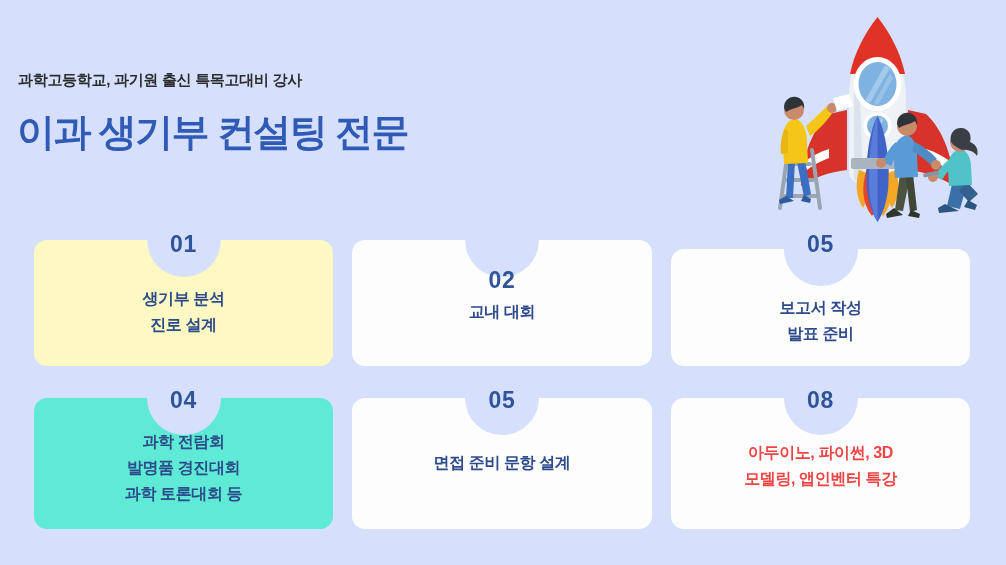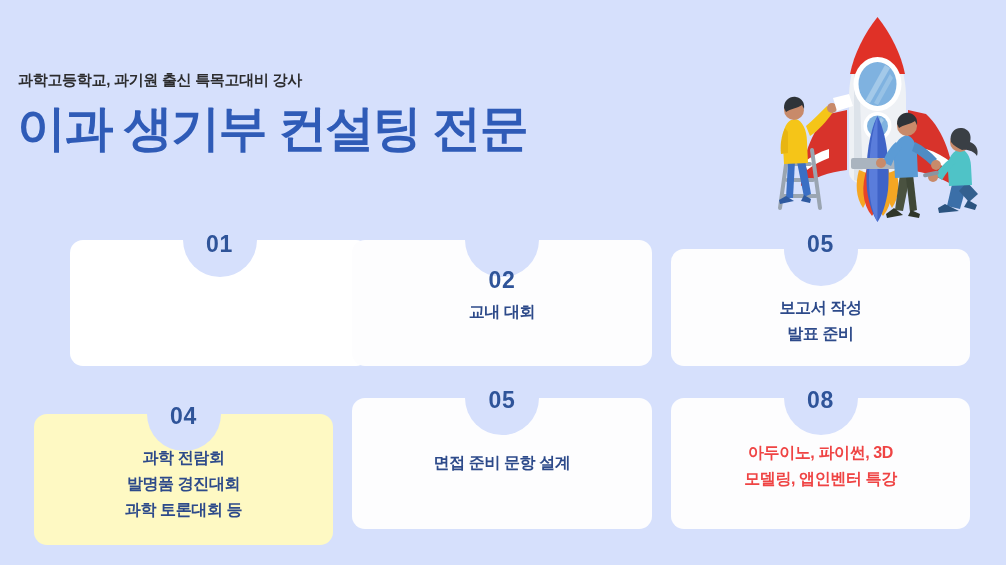--- a/index.html
+++ b/index.html
@@ -11,22 +11,22 @@
   }
   #stage{position:absolute;left:0;top:0;width:1006px;height:559px;}
 
   
   .subtitle{
     position:absolute;left:18px;top:71px;
     font-size:15px;font-weight:700;color:#2c2c2e;
     letter-spacing:-0.3px;white-space:nowrap;
   }
   .title{
-    position:absolute;left:17px;top:104px;
-    font-size:49px;font-weight:900;color:#2f5bb7;
+    position:absolute;left:17px;top:113px;
+    font-size:38px;font-weight:900;color:#2f5bb7;
     letter-spacing:-1.6px;white-space:nowrap;
     line-height:1;
   }
 
   
   .card{
     position:absolute;
     background:#fdfdfe;
     border-radius:13px;
   }
@@ -156,39 +156,41 @@
         <path d="M196 156 C189 161 184 167 180 173 L187 178 C191 171 196 165 201 161 Z" fill="#4fc3c7"></path>
         <circle cx="178" cy="175" r="5" fill="#c88a6a"></circle>
         <circle cx="205" cy="140" r="10" fill="#c88a6a"></circle>
         <path d="M196 140 C194 131 200 125 207 126 C214 127 217 133 215 140 C221 142 224 148 222 154 C219 149 212 147 207 148 C203 146 199 144 196 140 Z" fill="#3a3f45"></path>
       </g>
 
       <rect x="168" y="170" width="16" height="4" rx="2" fill="#8a94a0" transform="rotate(-12 176 172)"></rect>
     </svg>
   </div>
 
-  <div class="card" style="left: 34px; top: 240px; width: 299px; height: 126px; background: #ffffff; margin-left: 36px;">
+  <div class="card" style="left: 34px; top: 240px; width: 299px; height: 126px; background: #fef9c3;">
     <div class="notch" style="background: rgb(214, 224, 252);"></div>
     <div class="cardnum" style="top: -9px; color: rgb(47, 84, 153);">01</div>
+    <div class="cardtext" style="top: 46px; color: rgb(45, 74, 138);">생기부 분석
+진로 설계</div>
   </div>
 
   <div class="card" style="left: 352px; top: 240px; width: 300px; height: 126px; background: rgb(253, 253, 254);">
     <div class="notch" style="background: rgb(214, 224, 252);"></div>
     <div class="cardnum" style="top: -9px; color: rgb(47, 84, 153); margin-top: 36px;">02</div>
     <div class="cardtext" style="top: 59px; color: rgb(45, 74, 138);">교내 대회</div>
   </div>
 
   <div class="card" style="left: 671px; top: 249px; width: 299px; height: 117px; background: rgb(253, 253, 254);">
     <div class="notch" style="background: rgb(214, 224, 252);"></div>
     <div class="cardnum" style="top: -18px; color: rgb(47, 84, 153);">05</div>
     <div class="cardtext" style="top: 46px; color: rgb(45, 74, 138);">보고서 작성
 발표 준비</div>
   </div>
 
-  <div class="card" style="left: 34px; top: 414px; width: 299px; height: 131px; background: #fef9c3;">
+  <div class="card" style="left: 34px; top: 398px; width: 299px; height: 131px; background: #5eead4;">
     <div class="notch" style="background: rgb(214, 224, 252);"></div>
     <div class="cardnum" style="top: -11px; color: rgb(47, 84, 153);">04</div>
     <div class="cardtext" style="top: 31px; color: rgb(45, 74, 138);">과학 전람회
 발명품 경진대회
 과학 토론대회 등</div>
   </div>
 
   <div class="card" style="left: 352px; top: 398px; width: 300px; height: 131px; background: rgb(253, 253, 254);">
     <div class="notch" style="background: rgb(214, 224, 252);"></div>
     <div class="cardnum" style="top: -11px; color: rgb(47, 84, 153);">05</div>

